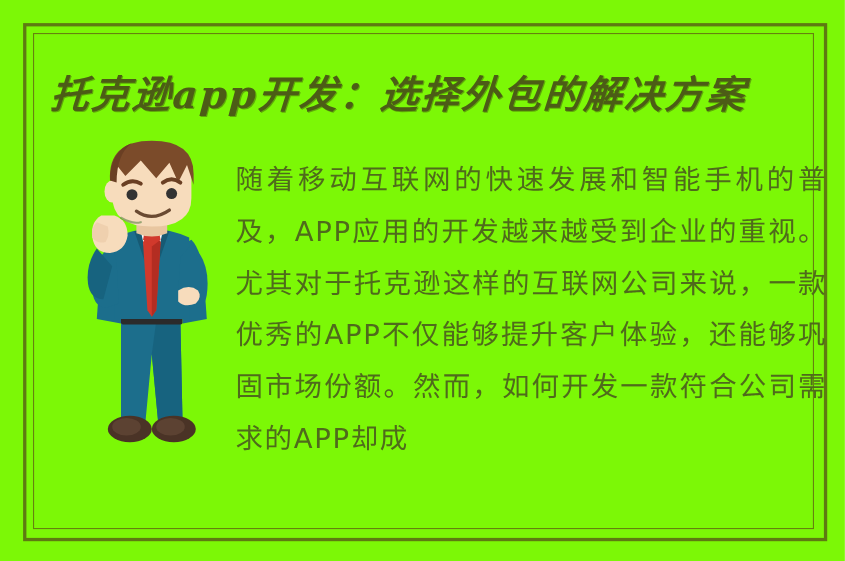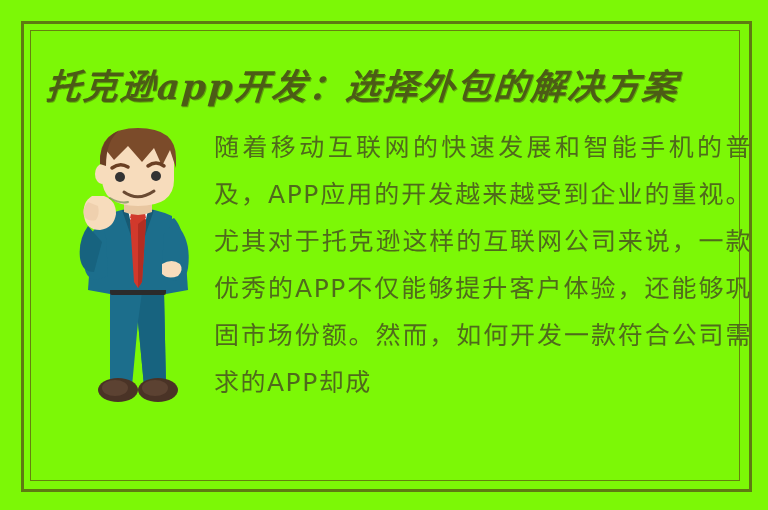--- a/index.html
+++ b/index.html
@@ -60,21 +60,21 @@
     color: #4C5C16;
     white-space: nowrap;
     text-shadow: 1px 1px 0 rgba(60,75,12,0.45);
     transform: skewX(-4deg);
   }
 
   
   .body-text {
     position: absolute;
     left: 214px;
-    top: 124px;
+    top: 140px;
     width: 538px;
     height: 290px;
     font-family: "DejaVu Sans", "Liberation Sans", sans-serif;
     font-size: 25px;
     line-height: 47px;
     letter-spacing: 1.5px;
     color: #4F6A1C;
     text-align: justify;
     overflow: hidden;
     white-space: normal;

